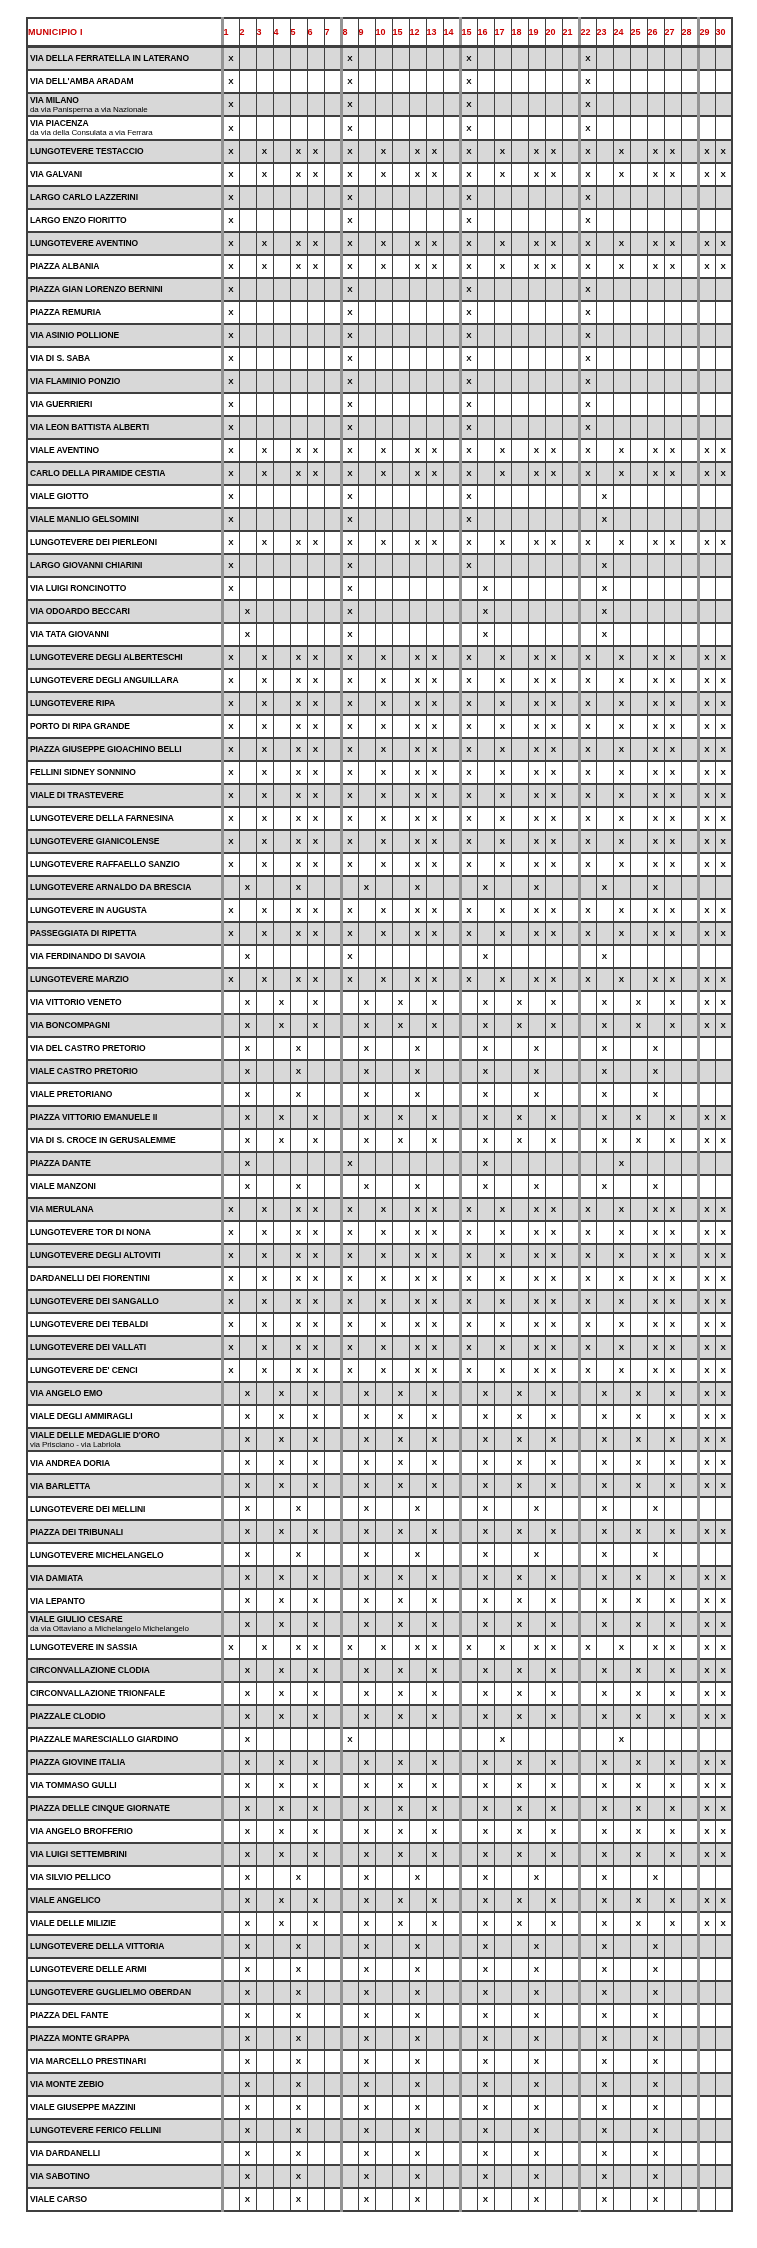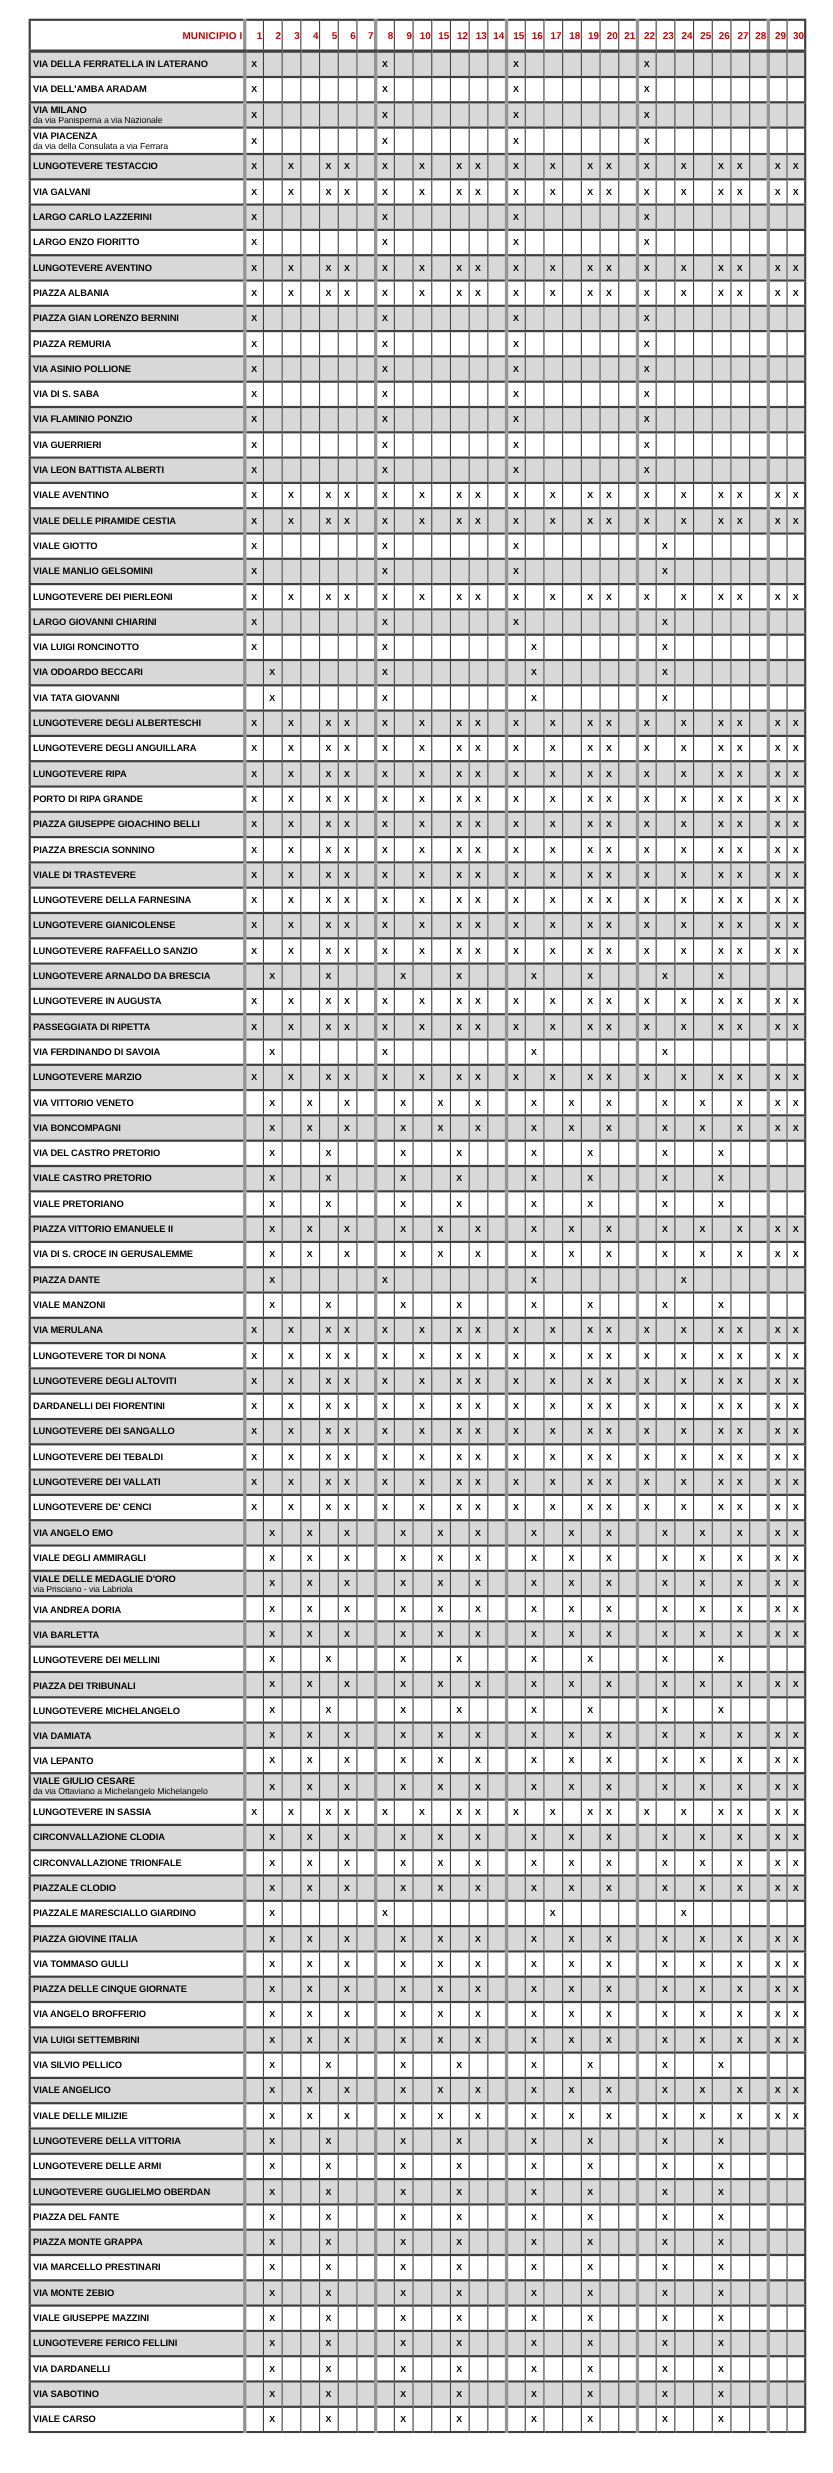--- a/index.html
+++ b/index.html
@@ -1,21 +1,21 @@
 <!DOCTYPE html>
 <html><head>
 <meta charset="utf-8">
 <style>
   html,body{margin:0;padding:0;background:#fff;}
   body{width:757px;font-family:"Liberation Sans",sans-serif;}
   table{border-collapse:collapse;table-layout:fixed;margin:17px 0 0 26px;border:2px solid #3f3f3f;}
   col.c-name{width:195px;}
   col.c-day{width:17px;}
   th,td{border:1px solid #3f3f3f;border-top-width:2px;border-bottom-width:2px;overflow:hidden;}
-  thead th{height:26px;color:#cc0000;font-size:9px;font-weight:bold;text-align:right;border-bottom:3px solid #3f3f3f;background:#fff;padding:0;}
+  thead th{height:26px;color:#cc0000;font-size:9px;font-weight:bold;text-align:left;border-bottom:3px solid #3f3f3f;background:#fff;padding:0;}
   thead th.name-h{font-size:9px;letter-spacing:.2px;}
   td.name{font-size:8.5px;font-weight:bold;color:#000;padding:1px 2px;line-height:1.18;text-align:left;letter-spacing:-.1px;}
   td.name .sub{font-size:8px;font-weight:normal;}
   td.day{height:21px;text-align:center;vertical-align:middle;font-size:8px;font-weight:bold;color:#000;padding:0;}
   .grp{border-right-width:3px;border-right-color:#949494;}
   td.name,th.name-h{border-right-width:3px;border-right-color:#949494;}
   tbody tr:nth-child(odd){background:#d8d8d8;}
   tbody tr:nth-child(even){background:#ffffff;}
 </style>
 </head>
@@ -679,21 +679,21 @@
         <td class="day"></td>
         <td class="day">X</td>
         <td class="day"></td>
         <td class="day">X</td>
         <td class="day">X</td>
         <td class="day grp"></td>
         <td class="day">X</td>
         <td class="day">X</td>
       </tr>
       <tr>
-        <td class="name">VIALE DELLE PIRAMIDE CESTIA</td>
+        <td class="name">CARLO DELLA PIRAMIDE CESTIA</td>
         <td class="day">X</td>
         <td class="day"></td>
         <td class="day">X</td>
         <td class="day"></td>
         <td class="day">X</td>
         <td class="day">X</td>
         <td class="day grp"></td>
         <td class="day">X</td>
         <td class="day"></td>
         <td class="day">X</td>
@@ -1108,21 +1108,21 @@
         <td class="day"></td>
         <td class="day">X</td>
         <td class="day"></td>
         <td class="day">X</td>
         <td class="day">X</td>
         <td class="day grp"></td>
         <td class="day">X</td>
         <td class="day">X</td>
       </tr>
       <tr>
-        <td class="name">PIAZZA BRESCIA SONNINO</td>
+        <td class="name">FELLINI SIDNEY SONNINO</td>
         <td class="day">X</td>
         <td class="day"></td>
         <td class="day">X</td>
         <td class="day"></td>
         <td class="day">X</td>
         <td class="day">X</td>
         <td class="day grp"></td>
         <td class="day">X</td>
         <td class="day"></td>
         <td class="day">X</td>

